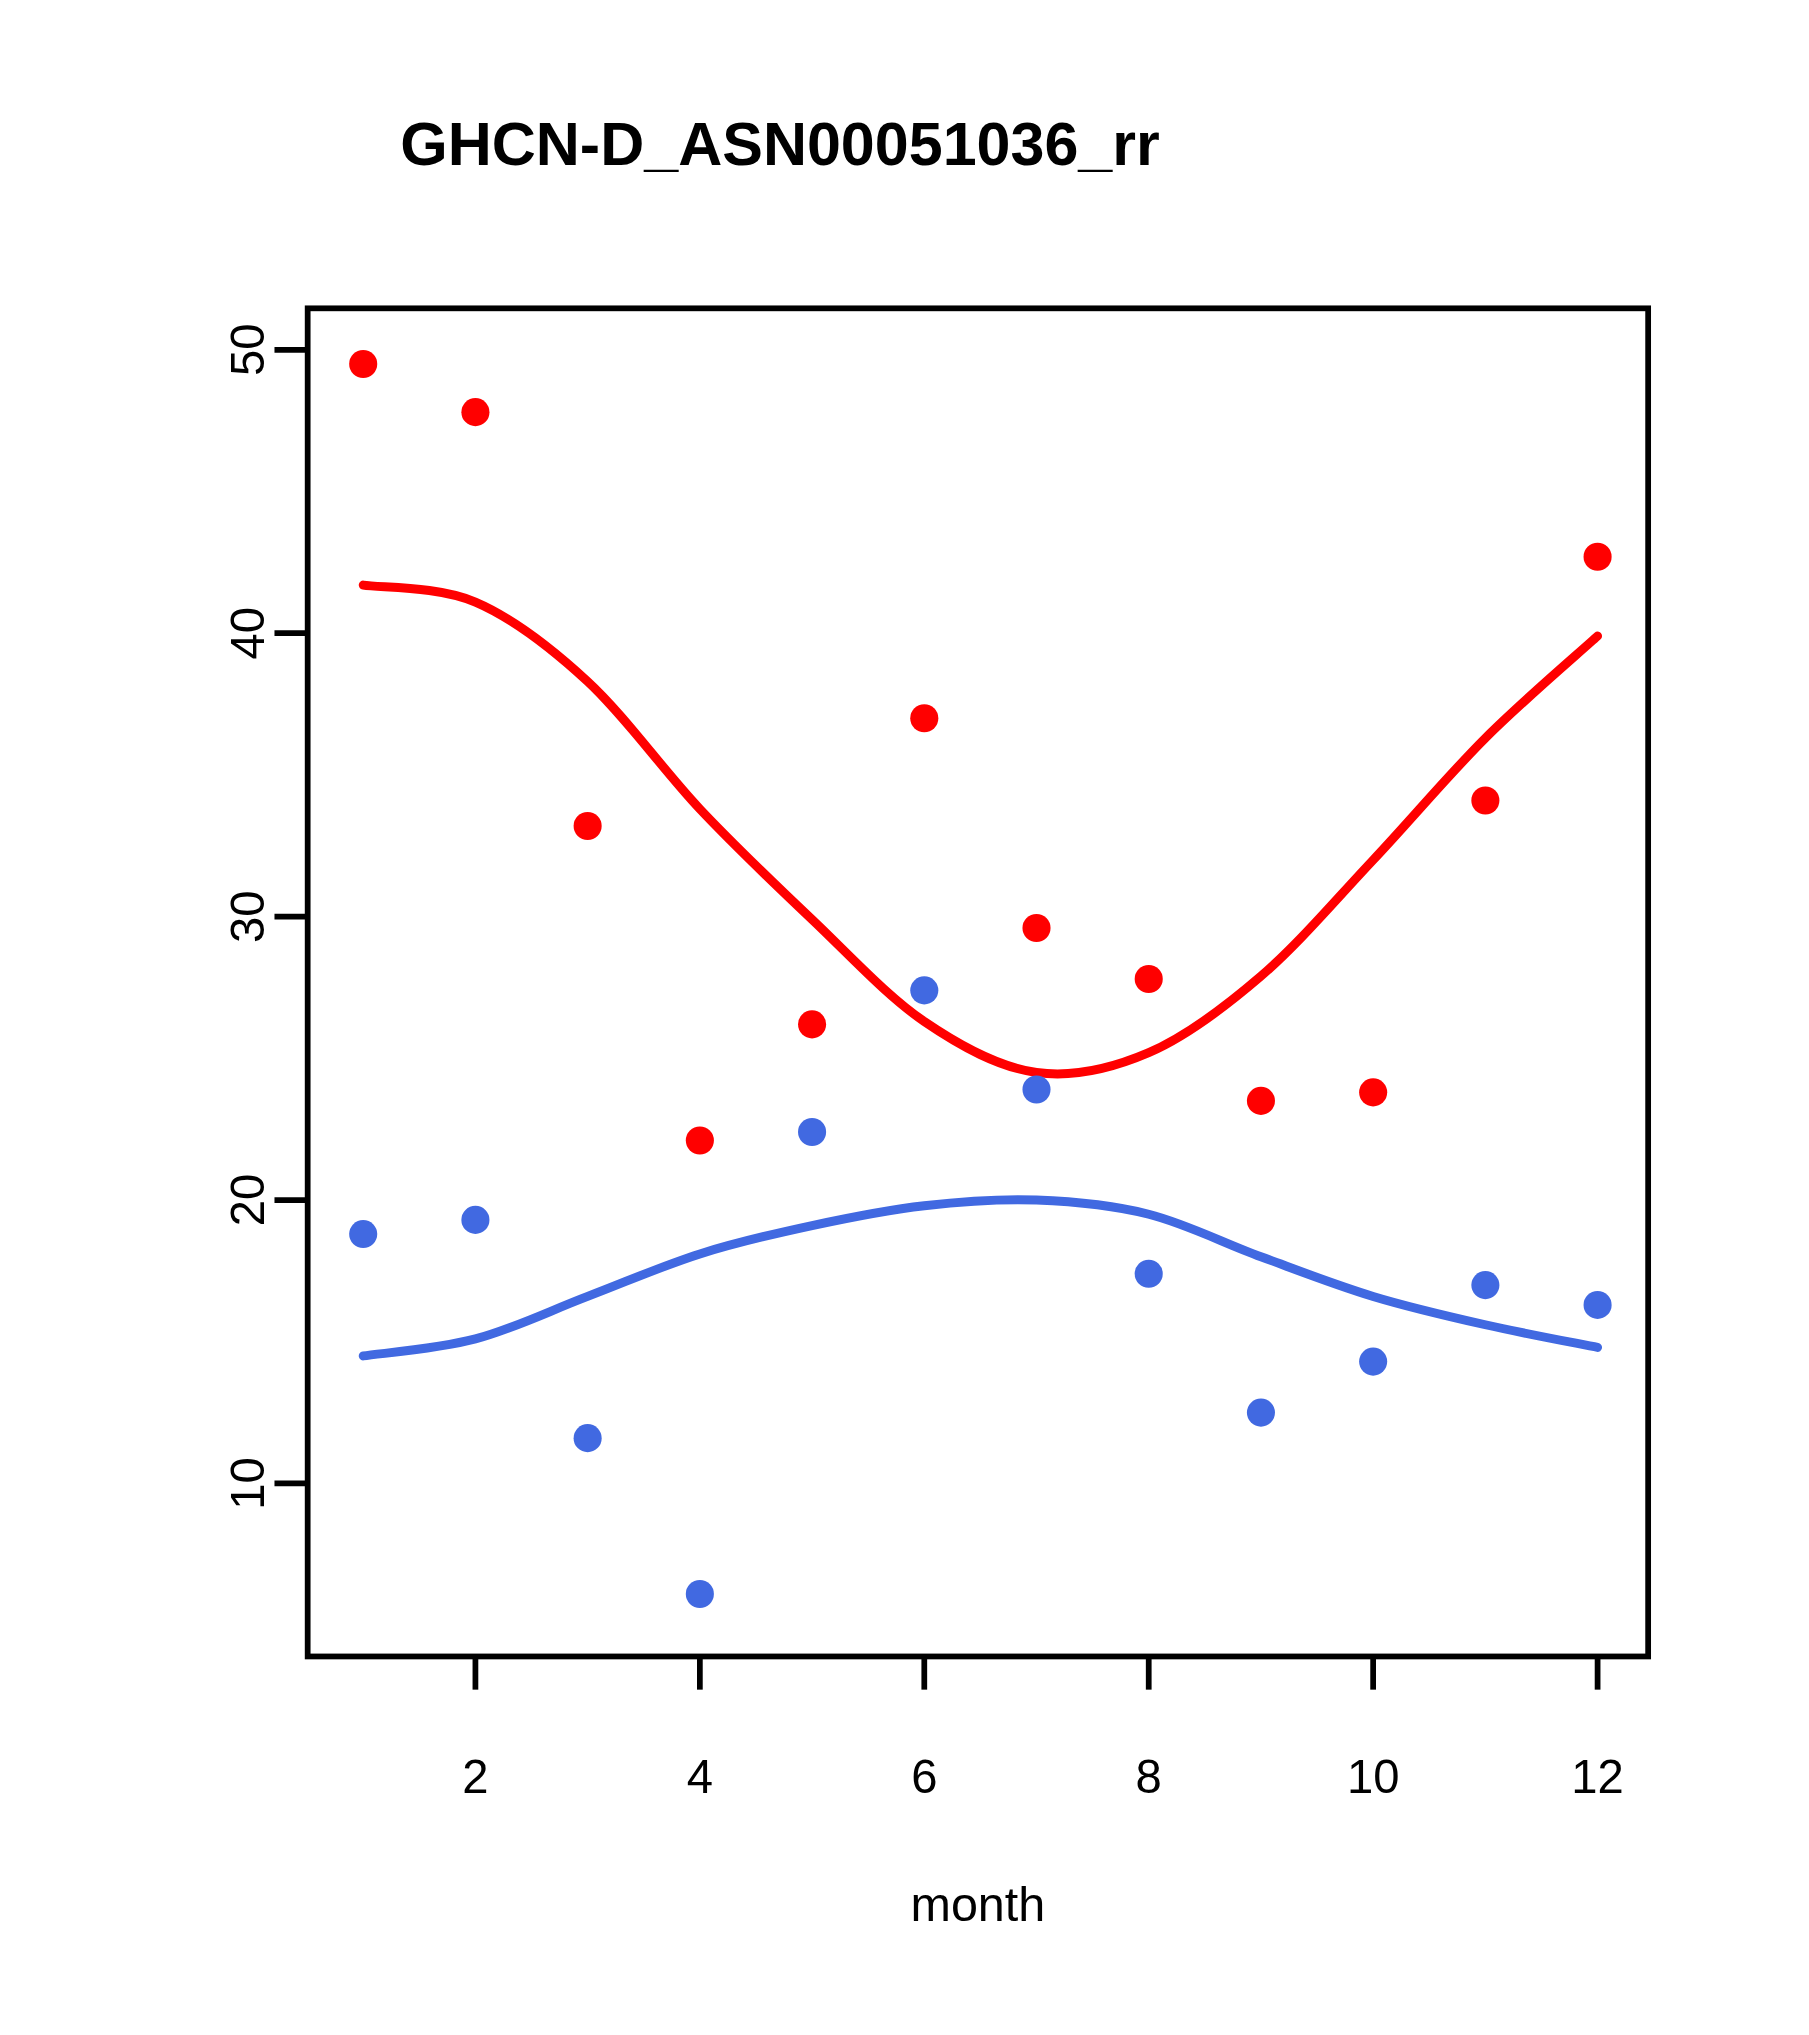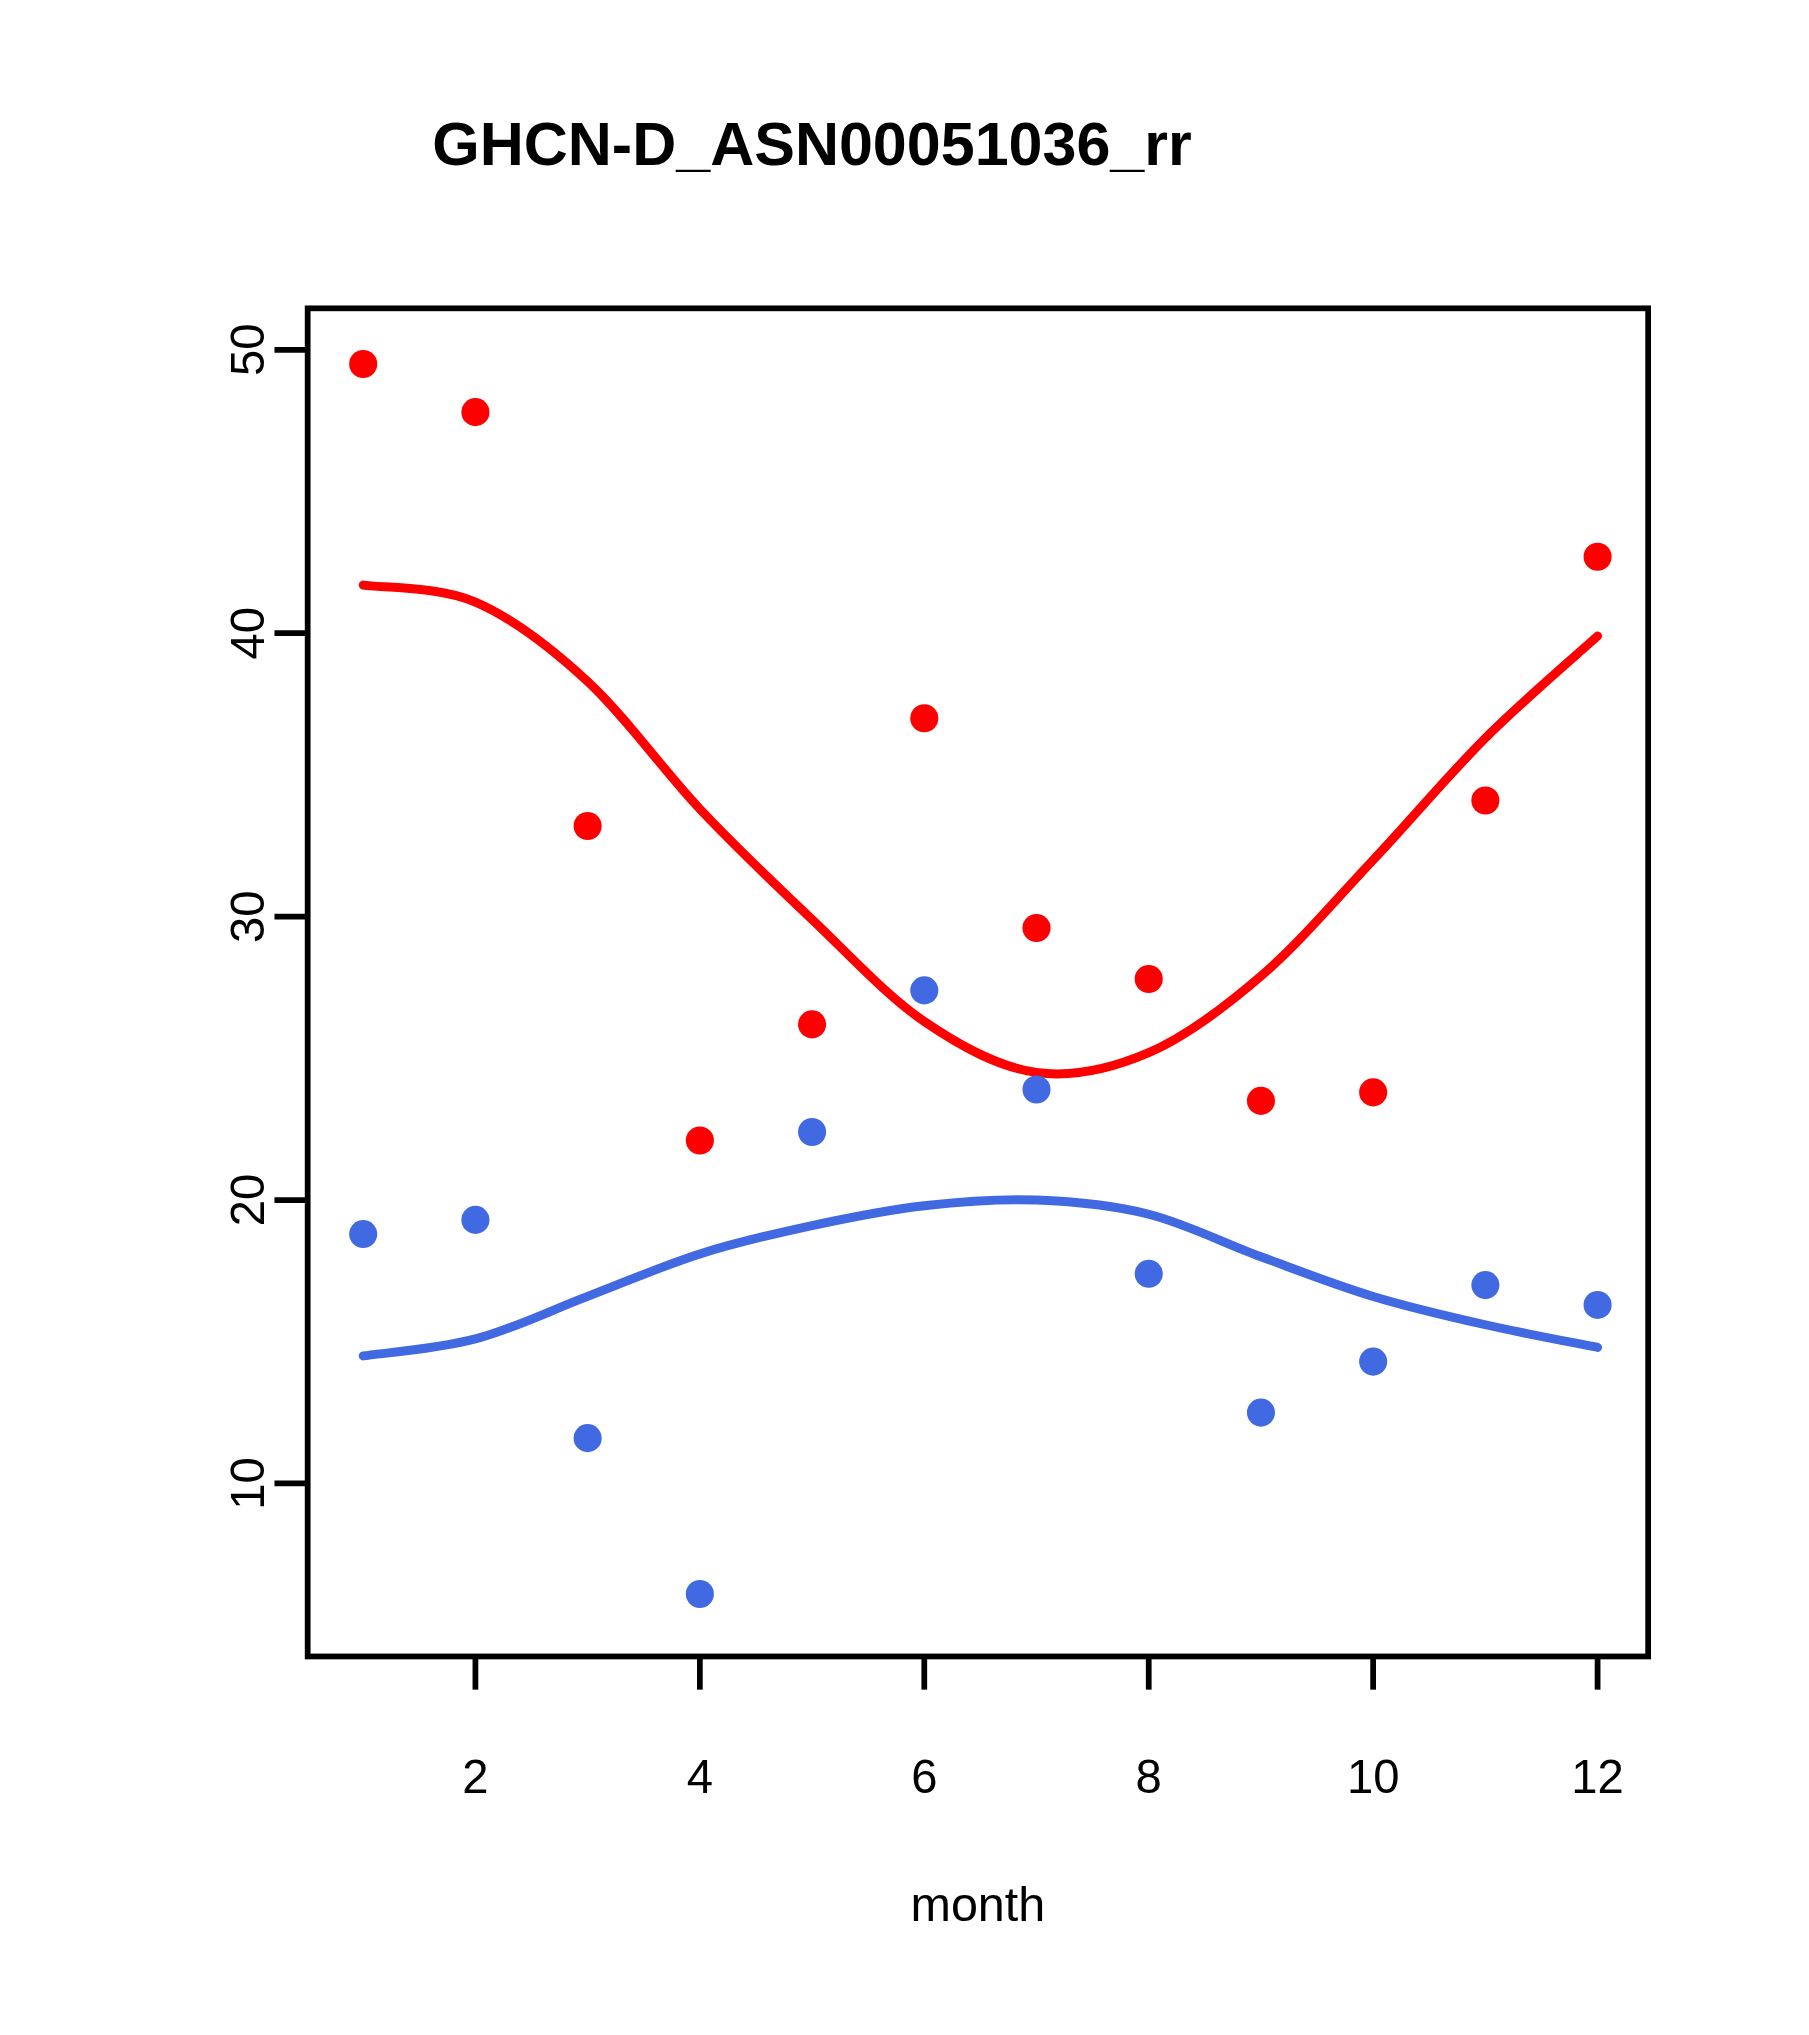--- a/index.html
+++ b/index.html
@@ -2,21 +2,21 @@
 <html style="font-size:10.2px"><head>
 <meta charset="utf-8">
 <style>
   html,body{margin:0;padding:0;background:#ffffff;}
   body{width:1809px;height:2035px;font-family:"Liberation Sans",sans-serif;overflow:hidden;}
   #root{position:relative;width:1809px;height:2035px;background:#ffffff;}
 
   #chart-title{
     position:absolute;left:0;top:109px;width:1560px;text-align:center;
     font-family:"Liberation Sans",sans-serif;font-weight:bold;font-size:61px;
-    color:#000000;letter-spacing:0px;white-space:nowrap;margin-left:32px;
+    color:#000000;letter-spacing:0px;white-space:nowrap;
   }
 
   #plot-svg{position:absolute;left:0;top:0;width:1809px;height:2035px;}
   .tick-text{
     font-family:"Liberation Sans",sans-serif;font-size:74px;fill:#000000;
   }
   .axis-title{
     font-family:"Liberation Sans",sans-serif;font-size:76px;fill:#000000;
   }
 </style>

